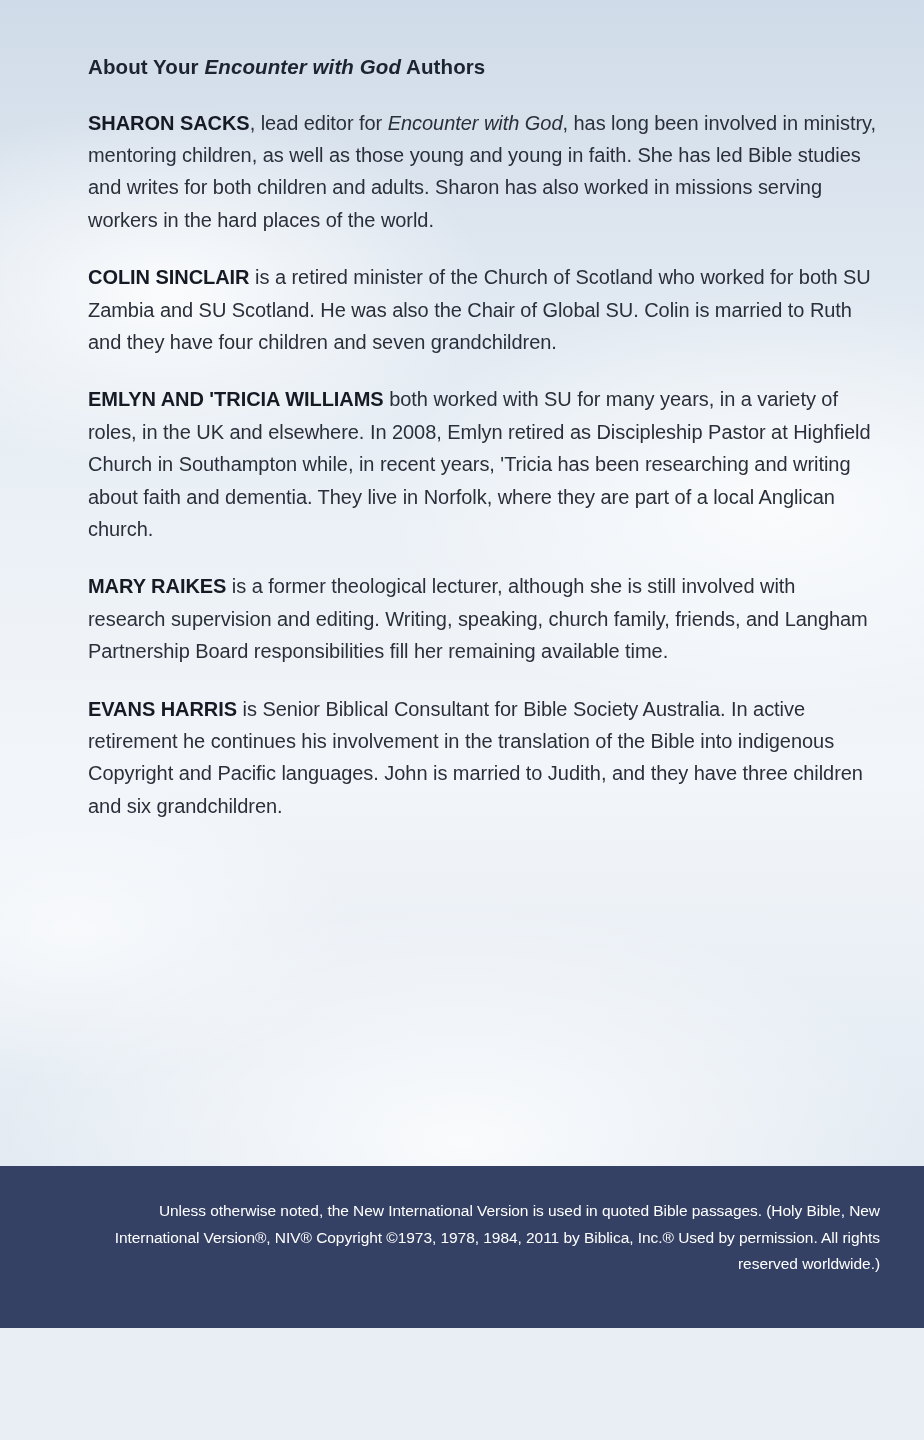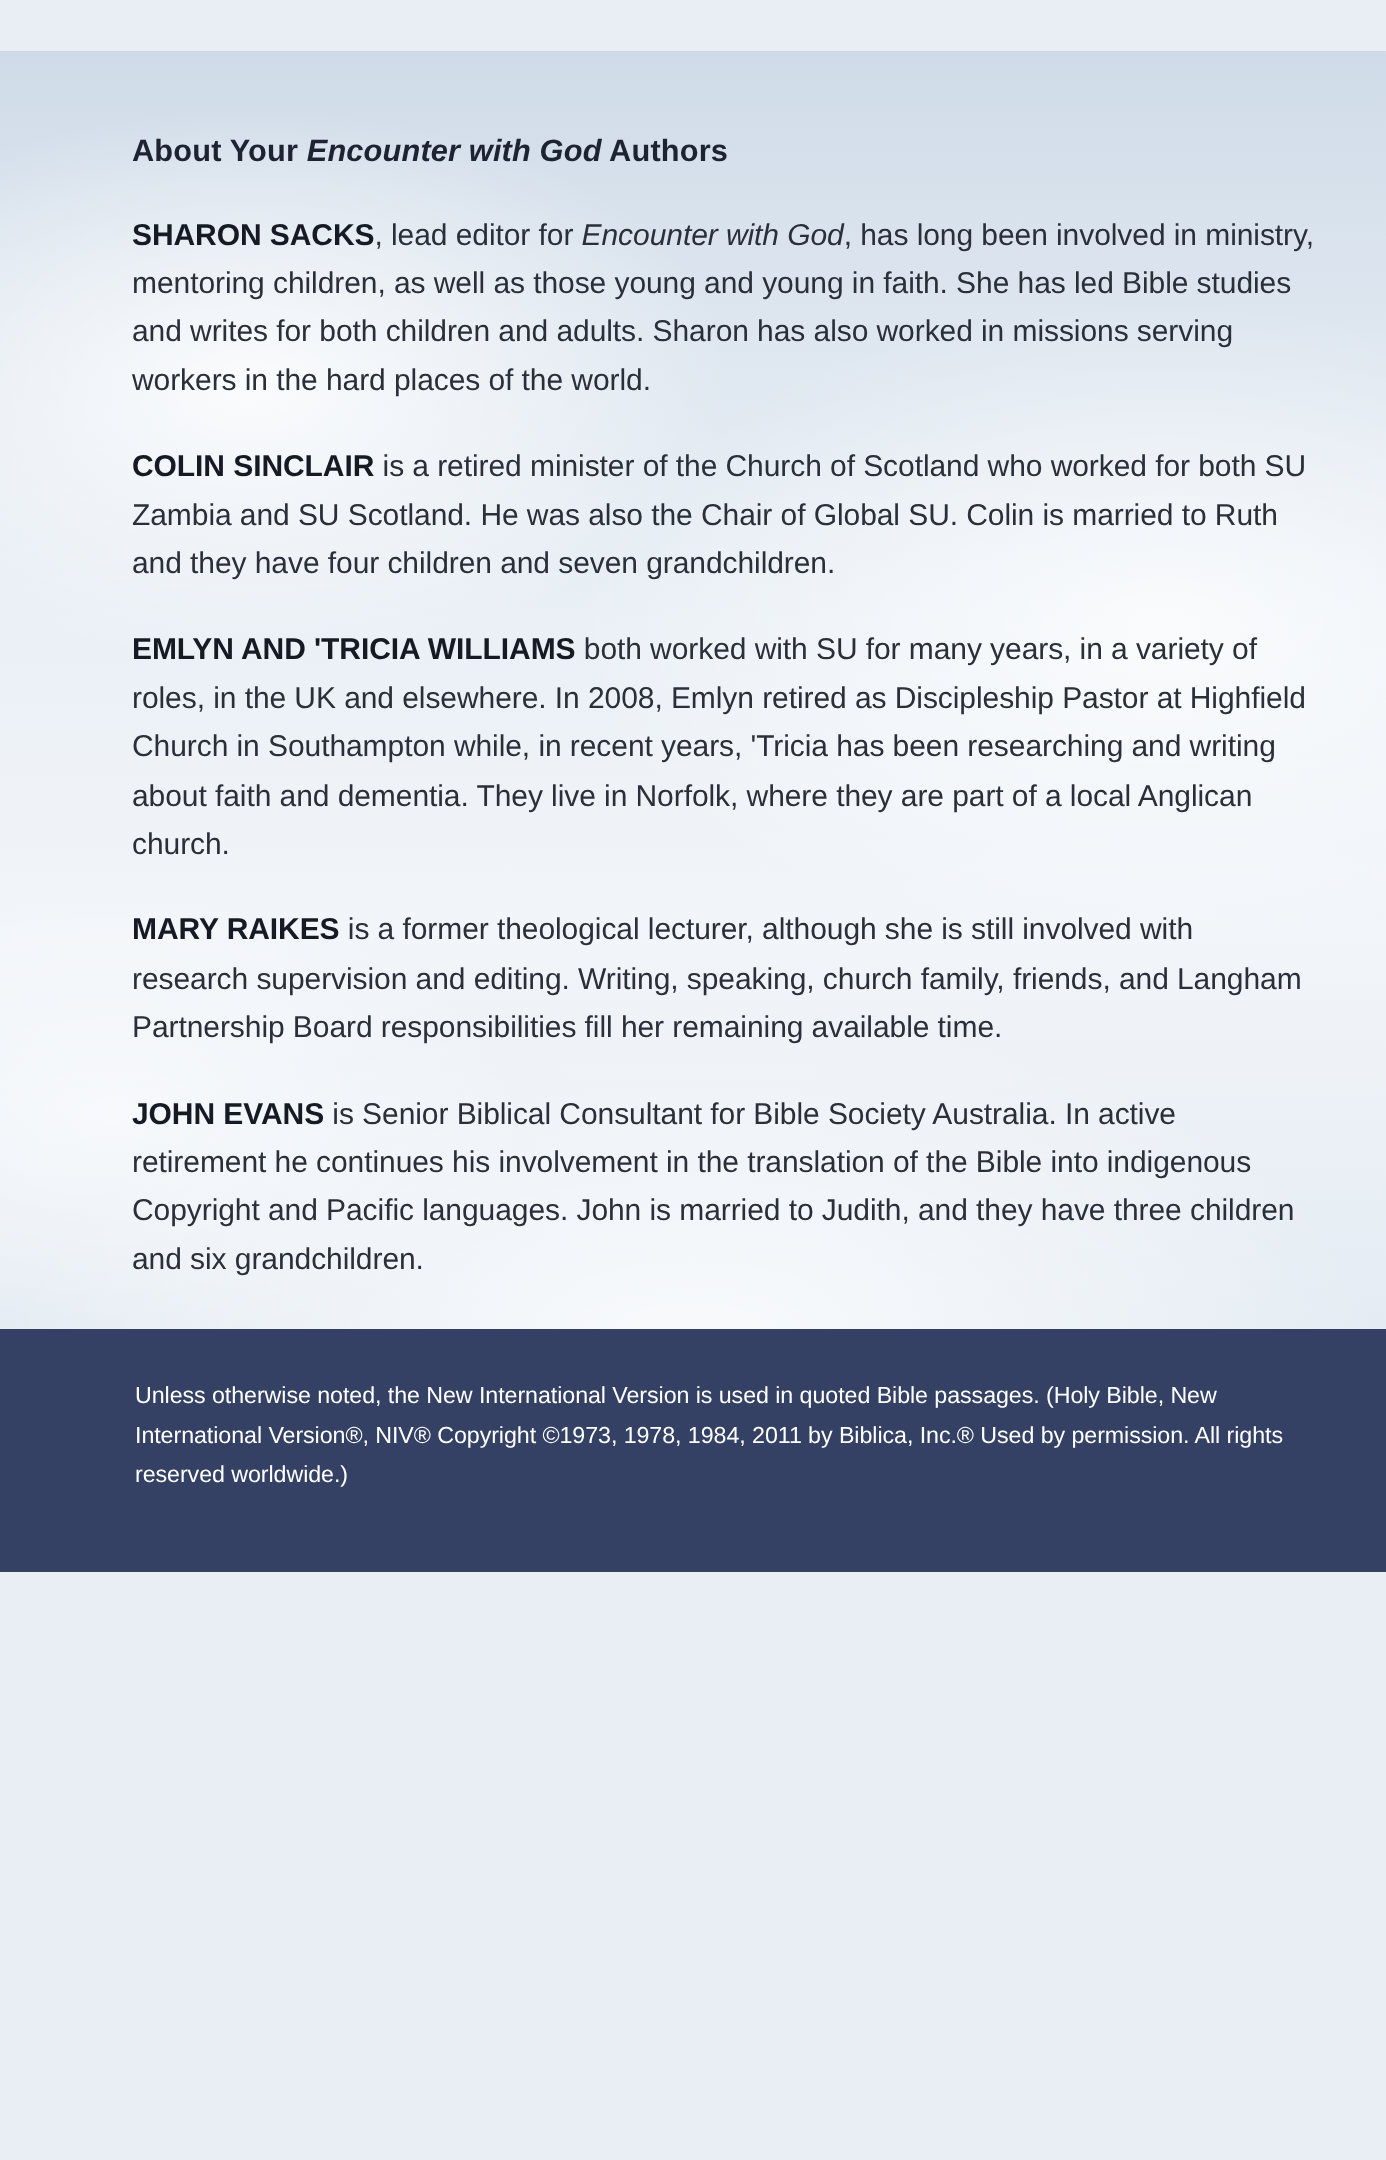--- a/index.html
+++ b/index.html
@@ -9,29 +9,28 @@
   body {
     width: 924px;
     height: 1440px;
     font-family: "Liberation Sans", sans-serif;
     background: #e9eef4;
     overflow: hidden;
   }
   .page {
     position: relative;
     width: 924px;
-    height: 1014px;
+    height: 1328px;
     box-sizing: border-box;
     background:
       radial-gradient(ellipse 520px 300px at 18% 22%, rgba(255,255,255,0.85) 0%, rgba(255,255,255,0.0) 62%),
       radial-gradient(ellipse 620px 340px at 84% 38%, rgba(255,255,255,0.75) 0%, rgba(255,255,255,0.0) 64%),
       radial-gradient(ellipse 700px 360px at 50% 86%, rgba(255,255,255,0.8) 0%, rgba(255,255,255,0.0) 66%),
       radial-gradient(ellipse 400px 220px at 8% 70%, rgba(255,255,255,0.6) 0%, rgba(255,255,255,0.0) 70%),
       linear-gradient(180deg, #cfdbe8 0%, #dbe4ee 14%, #eaf0f6 38%, #f2f5f9 58%, #e6edf4 80%, #dde6ef 100%);
-    margin-top: 34px;
   }
   .content {
     position: absolute;
     left: 88px;
     top: 54px;
     width: 788px;
   }
   .doc-title {
     font-size: 20.5px;
     font-weight: bold;
@@ -57,20 +56,21 @@
   .bio em {
     font-style: italic;
   }
   .footer {
     position: absolute;
     left: 0;
     bottom: 0;
     width: 924px;
     height: 162px;
     background: #344165;
+    text-align: right;
   }
   .footer-text {
     position: absolute;
     left: 90px;
     top: 32px;
     width: 790px;
     color: #ffffff;
     font-size: 15.5px;
     line-height: 1.72;
     letter-spacing: -0.05px;
@@ -88,21 +88,21 @@
     <p class="bio"><span class="nm">SHARON SACKS</span><span>, lead editor for </span><em>Encounter with God</em><span>, has long been involved in ministry, mentoring children, as well as those young and young in faith. She has led Bible studies and writes for both children and adults. Sharon has also worked in missions serving workers in the hard places of the world.</span></p>
 
 
     <p class="bio"><span class="nm">COLIN SINCLAIR</span><span> is a retired minister of the Church of Scotland who worked for both SU Zambia and SU Scotland. He was also the Chair of Global SU.  Colin is married to Ruth and they have four children and seven grandchildren.</span></p>
 
     <p class="bio"><span class="nm">EMLYN AND 'TRICIA WILLIAMS</span><span> both worked with SU for many years, in a variety of roles, in the UK and elsewhere. In 2008, Emlyn retired as Discipleship Pastor at Highfield Church in Southampton while, in recent years, 'Tricia has been researching and writing about faith and dementia. They live in Norfolk, where they are part of a local Anglican church.</span></p>
 
     <p class="bio"><span class="nm">MARY RAIKES</span><span> is a former theological lecturer, although she is still involved with research supervision and editing.  Writing, speaking, church family, friends, and Langham Partnership Board responsibilities fill her remaining available time.</span></p>
 
 
-    <p class="bio"><span class="nm">JOHN EVANS</span><span> is Senior Biblical Consultant for Bible Society Australia. In active retirement he continues his involvement in the translation of the Bible into indigenous Copyright and Pacific languages. John is married to Judith, and they have three children and six grandchildren.</span></p>
+    <p class="bio"><span class="nm">EVANS HARRIS</span><span> is Senior Biblical Consultant for Bible Society Australia. In active retirement he continues his involvement in the translation of the Bible into indigenous Copyright and Pacific languages. John is married to Judith, and they have three children and six grandchildren.</span></p>
 
   </div>
 
   <div class="footer">
     <div class="footer-text">Unless otherwise noted, the New International Version is used in quoted Bible passages. (Holy Bible, New International Version®, NIV® Copyright ©1973, 1978, 1984, 2011 by Biblica, Inc.® Used by permission. All rights reserved worldwide.)</div>
   </div>
 
 </div>
 
 </body></html>

